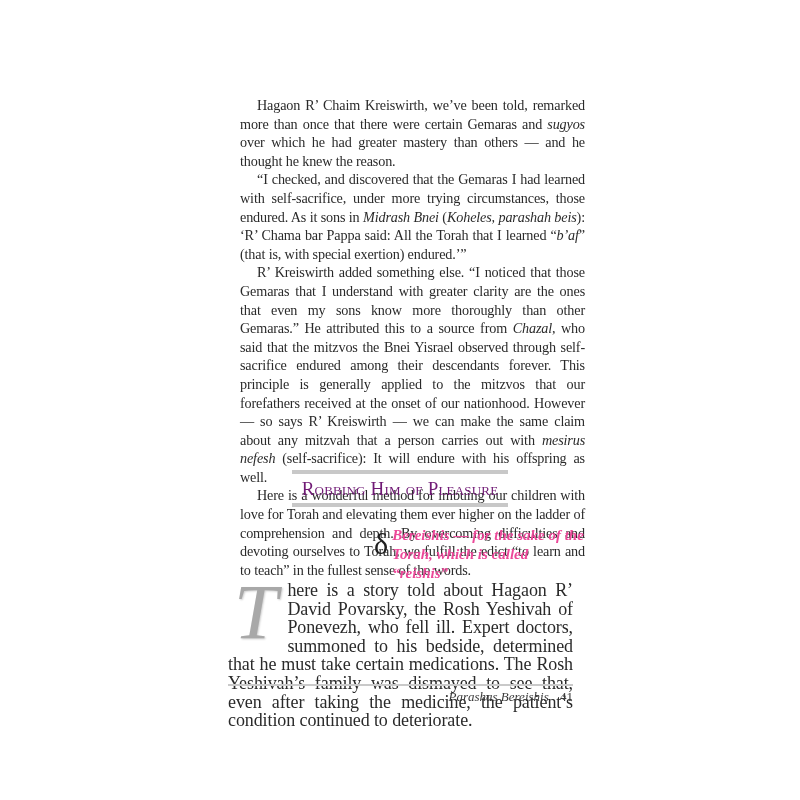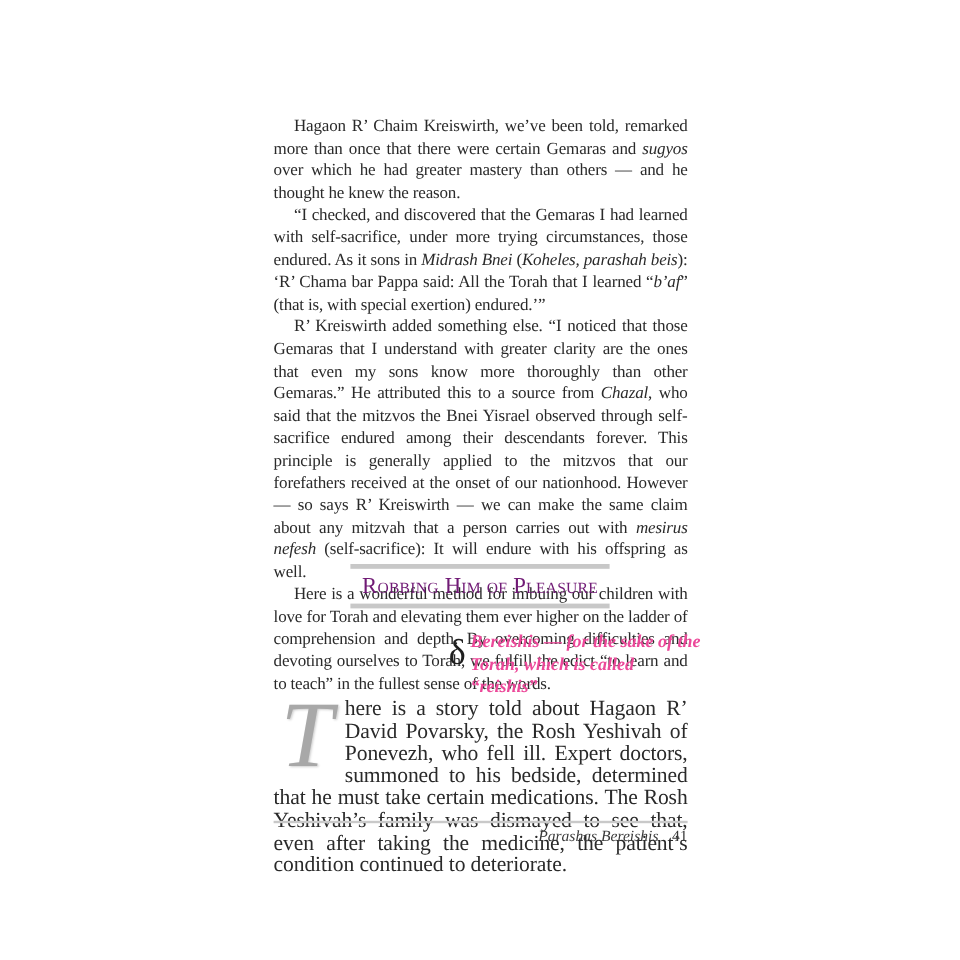--- a/index.html
+++ b/index.html
@@ -10,21 +10,21 @@
     body {
       width: 800px;
       height: 800px;
       position: relative;
       overflow: hidden;
       font-family: "Liberation Serif", "DejaVu Serif", serif;
       color: #2a2a2a;
     }
     .page {
       position: absolute;
-      left: 228px;
+      left: 240px;
       top: 96px;
       width: 345px;
     }
     .body-text p {
       margin: 0;
       font-size: 14.2px;
       line-height: 18.6px;
       text-align: justify;
       text-indent: 17px;
       letter-spacing: -0.15px;

